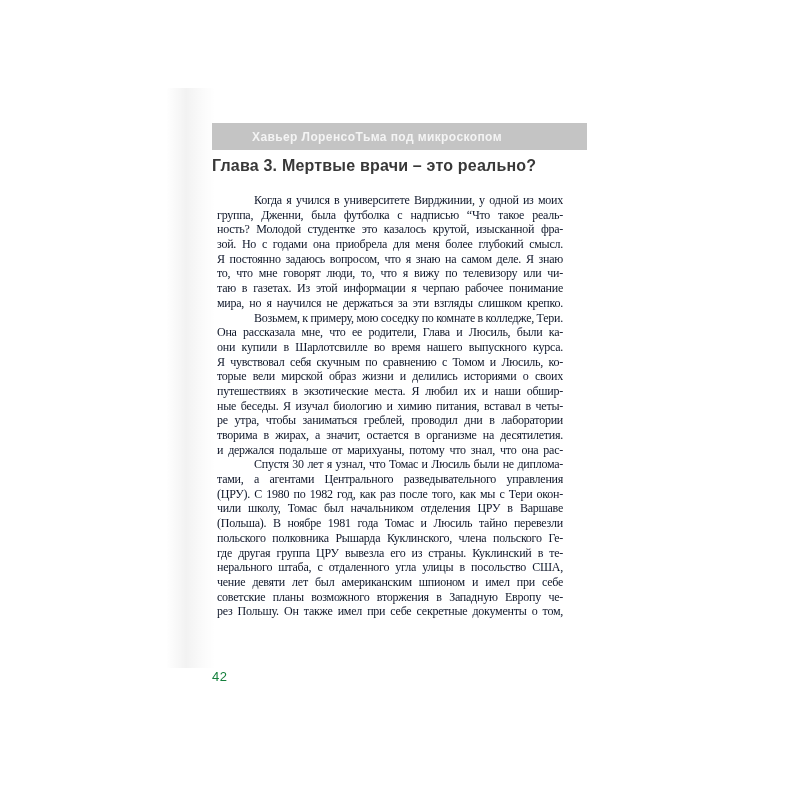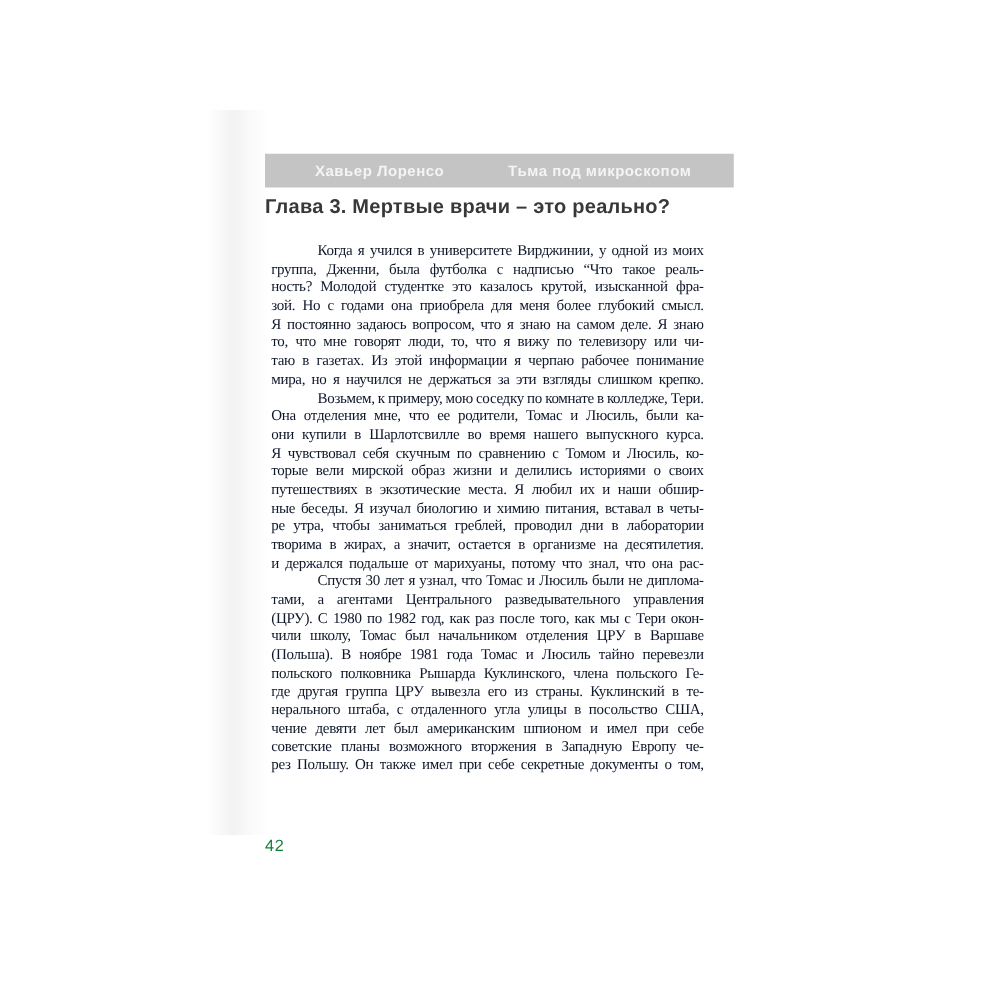--- a/index.html
+++ b/index.html
@@ -40,21 +40,21 @@
   }
   .header-bar {
     position: absolute;
     left: 0;
     top: 0;
     width: 375px;
     height: 27px;
     background: #c4c4c4;
     display: flex;
     align-items: center;
-    justify-content: space-between;
+    justify-content: flex-start;
     padding: 0 34px 0 40px;
     box-sizing: border-box;
   }
   .header-bar span {
     font-size: 12px;
     font-weight: 700;
     letter-spacing: 0.4px;
     color: #f4f4f4;
     white-space: nowrap;
   }
@@ -122,21 +122,21 @@
       <div class="line first">Когда я учился в университете Вирджинии, у одной из моих</div>
       <div class="line">группа, Дженни, была футболка с надписью “Что такое реаль-</div>
       <div class="line">ность? Молодой студентке это казалось крутой, изысканной фра-</div>
       <div class="line">зой. Но с годами она приобрела для меня более глубокий смысл.</div>
       <div class="line">Я постоянно задаюсь вопросом, что я знаю на самом деле. Я знаю</div>
       <div class="line">то, что мне говорят люди, то, что я вижу по телевизору или чи-</div>
       <div class="line">таю в газетах. Из этой информации я черпаю рабочее понимание</div>
       <div class="line">мира, но я научился не держаться за эти взгляды слишком крепко.</div>
 
       <div class="line first">Возьмем, к примеру, мою соседку по комнате в колледже, Тери.</div>
-      <div class="line">Она отделения мне, что ее родители, Томас и Люсиль, были ка-</div>
+      <div class="line">Она рассказала мне, что ее родители, Глава и Люсиль, были ка-</div>
       <div class="line">они купили в Шарлотсвилле во время нашего выпускного курса.</div>
       <div class="line">Я чувствовал себя скучным по сравнению с Томом и Люсиль, ко-</div>
       <div class="line">торые вели мирской образ жизни и делились историями о своих</div>
       <div class="line">путешествиях в экзотические места. Я любил их и наши обшир-</div>
       <div class="line">ные беседы. Я изучал биологию и химию питания, вставал в четы-</div>
       <div class="line">ре утра, чтобы заниматься греблей, проводил дни в лаборатории</div>
       <div class="line">творима в жирах, а значит, остается в организме на десятилетия.</div>
       <div class="line">и держался подальше от марихуаны, потому что знал, что она рас-</div>
 
       <div class="line first">Спустя 30 лет я узнал, что Томас и Люсиль были не диплома-</div>

